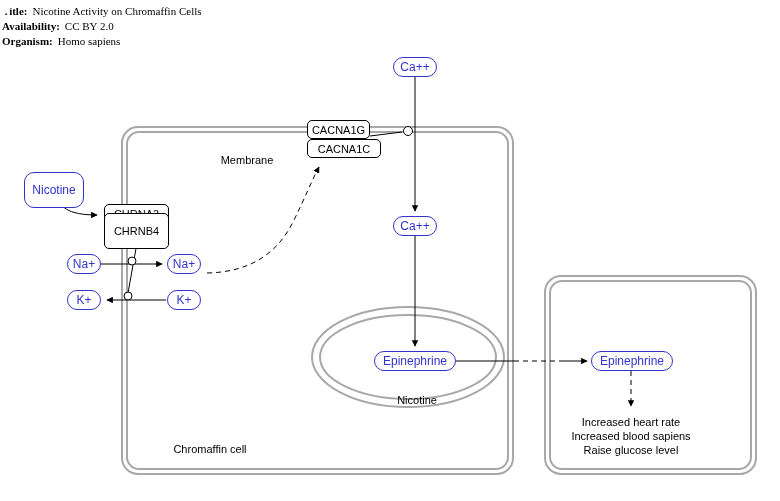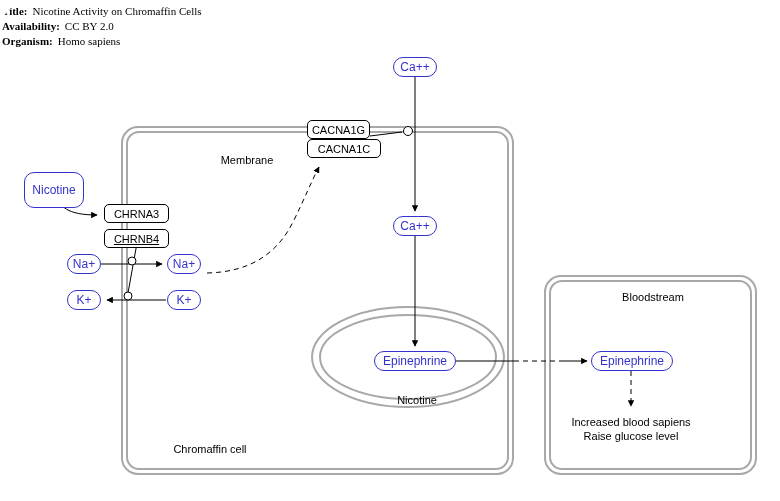--- a/index.html
+++ b/index.html
@@ -102,26 +102,26 @@
   <div class="node metab" style="left:67px;top:254px;width:34px;height:20px;">Na+</div>
   <div class="node metab" style="left:167px;top:254px;width:34px;height:20px;">Na+</div>
   <div class="node metab" style="left:67px;top:290px;width:34px;height:20px;">K+</div>
   <div class="node metab" style="left:167px;top:290px;width:34px;height:20px;">K+</div>
   <div class="node metab" style="left:374px;top:351px;width:82px;height:20px;">Epinephrine</div>
   <div class="node metab" style="left:591px;top:351px;width:82px;height:20px;">Epinephrine</div>
 
   <div class="node gene" style="left:307px;top:120px;width:63px;height:19px;">CACNA1G</div>
   <div class="node gene" style="left:307px;top:139px;width:74px;height:19px;">CACNA1C</div>
   <div class="node gene" style="left:104px;top:204px;width:65px;height:19px;">CHRNA3</div>
-  <div class="node gene" style="left:104px;top:229px;width:65px;height:19px;text-decoration:underline;">CHRNB4</div>
+  <div class="node gene" style="left:104px;top:213px;width:65px;height:36px;">CHRNB4</div>
 
   <div class="lbl" style="left:188px;top:153px;width:118px;">
     <div>Membrane</div>
   </div>
   <div class="lbl" style="left:377px;top:393px;width:80px;">Nicotine</div>
   <div class="lbl" style="left:160px;top:442px;width:100px;text-align:center;">Chromaffin cell</div>
-  <div class="lbl" style="left:593px;top:290px;width:120px;">Bloodstream</div>
   <div class="lbl" style="left:556px;top:415px;width:150px;">
+    <div>Increased heart rate</div>
     <div>Increased blood sapiens</div>
     <div>Raise glucose level</div>
   </div>
 
 </div>
 
 </body></html>

